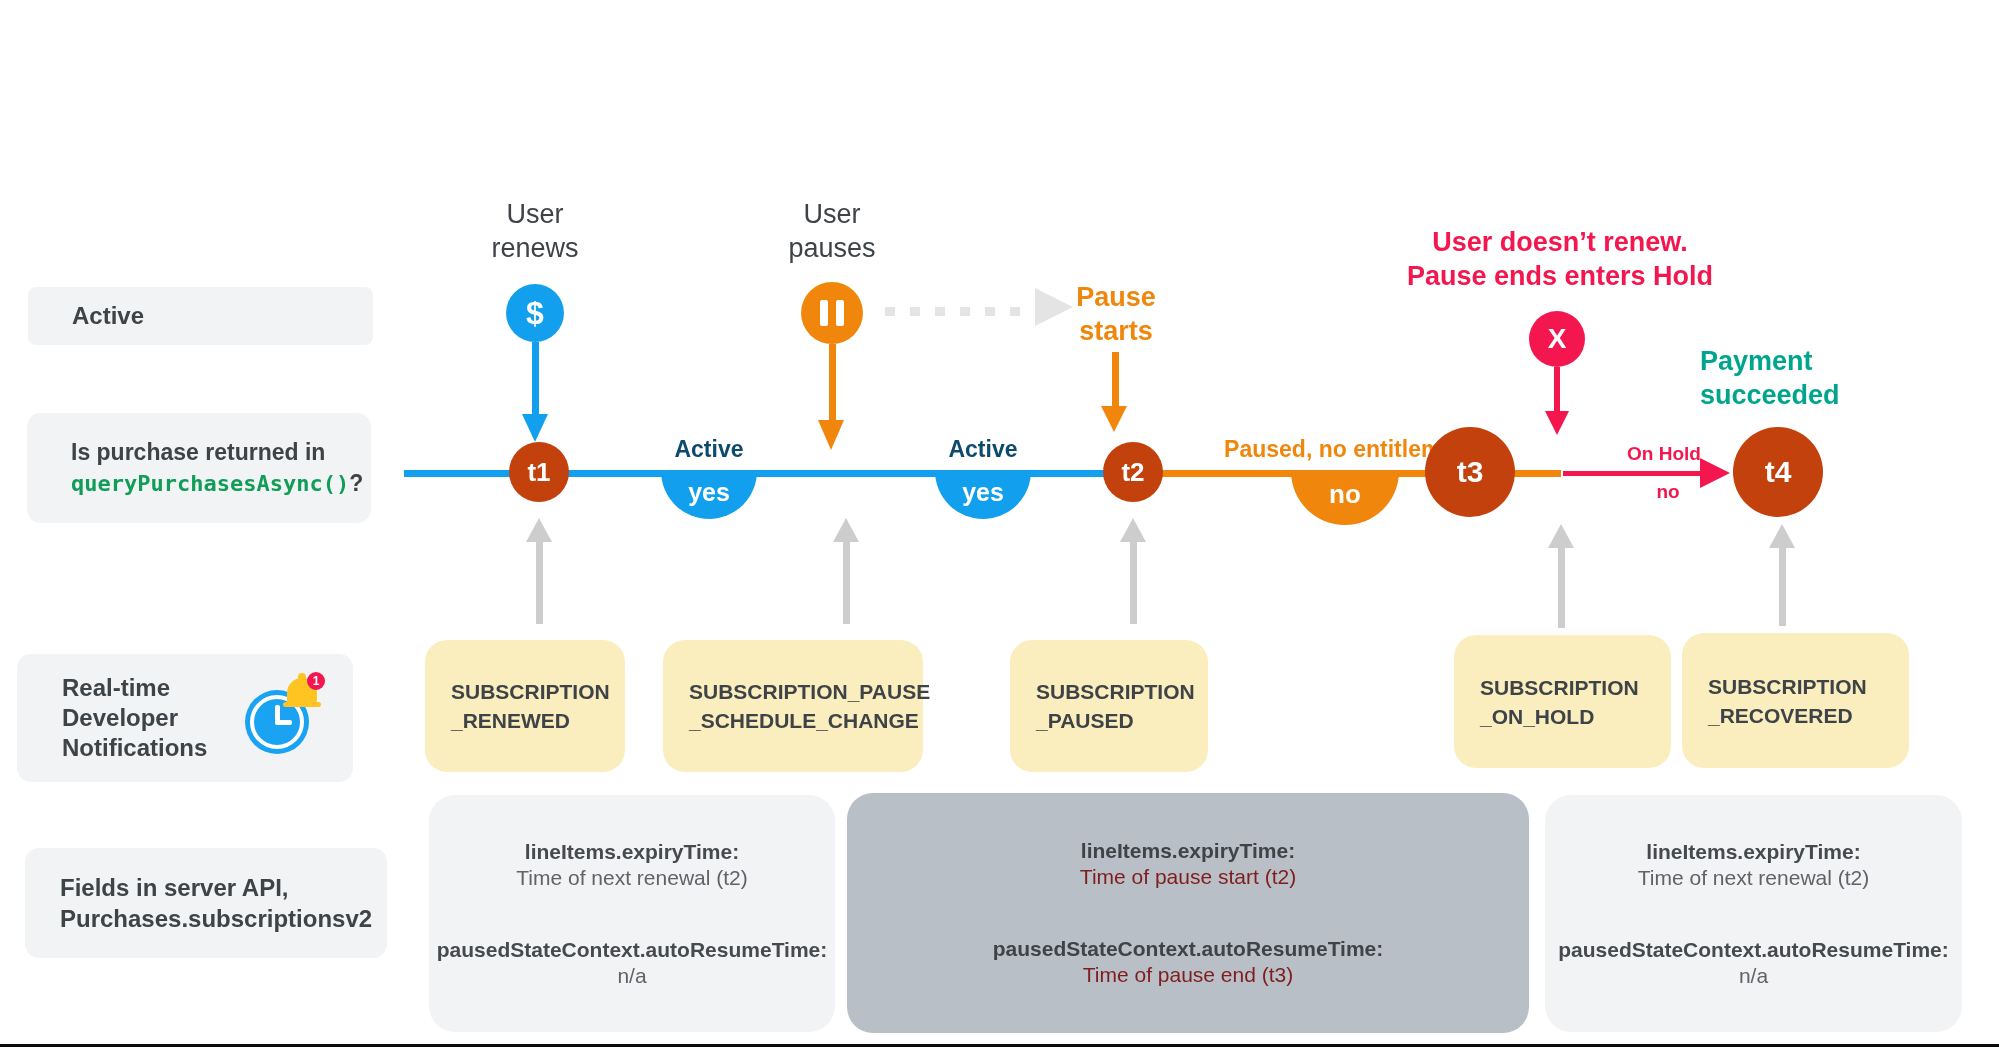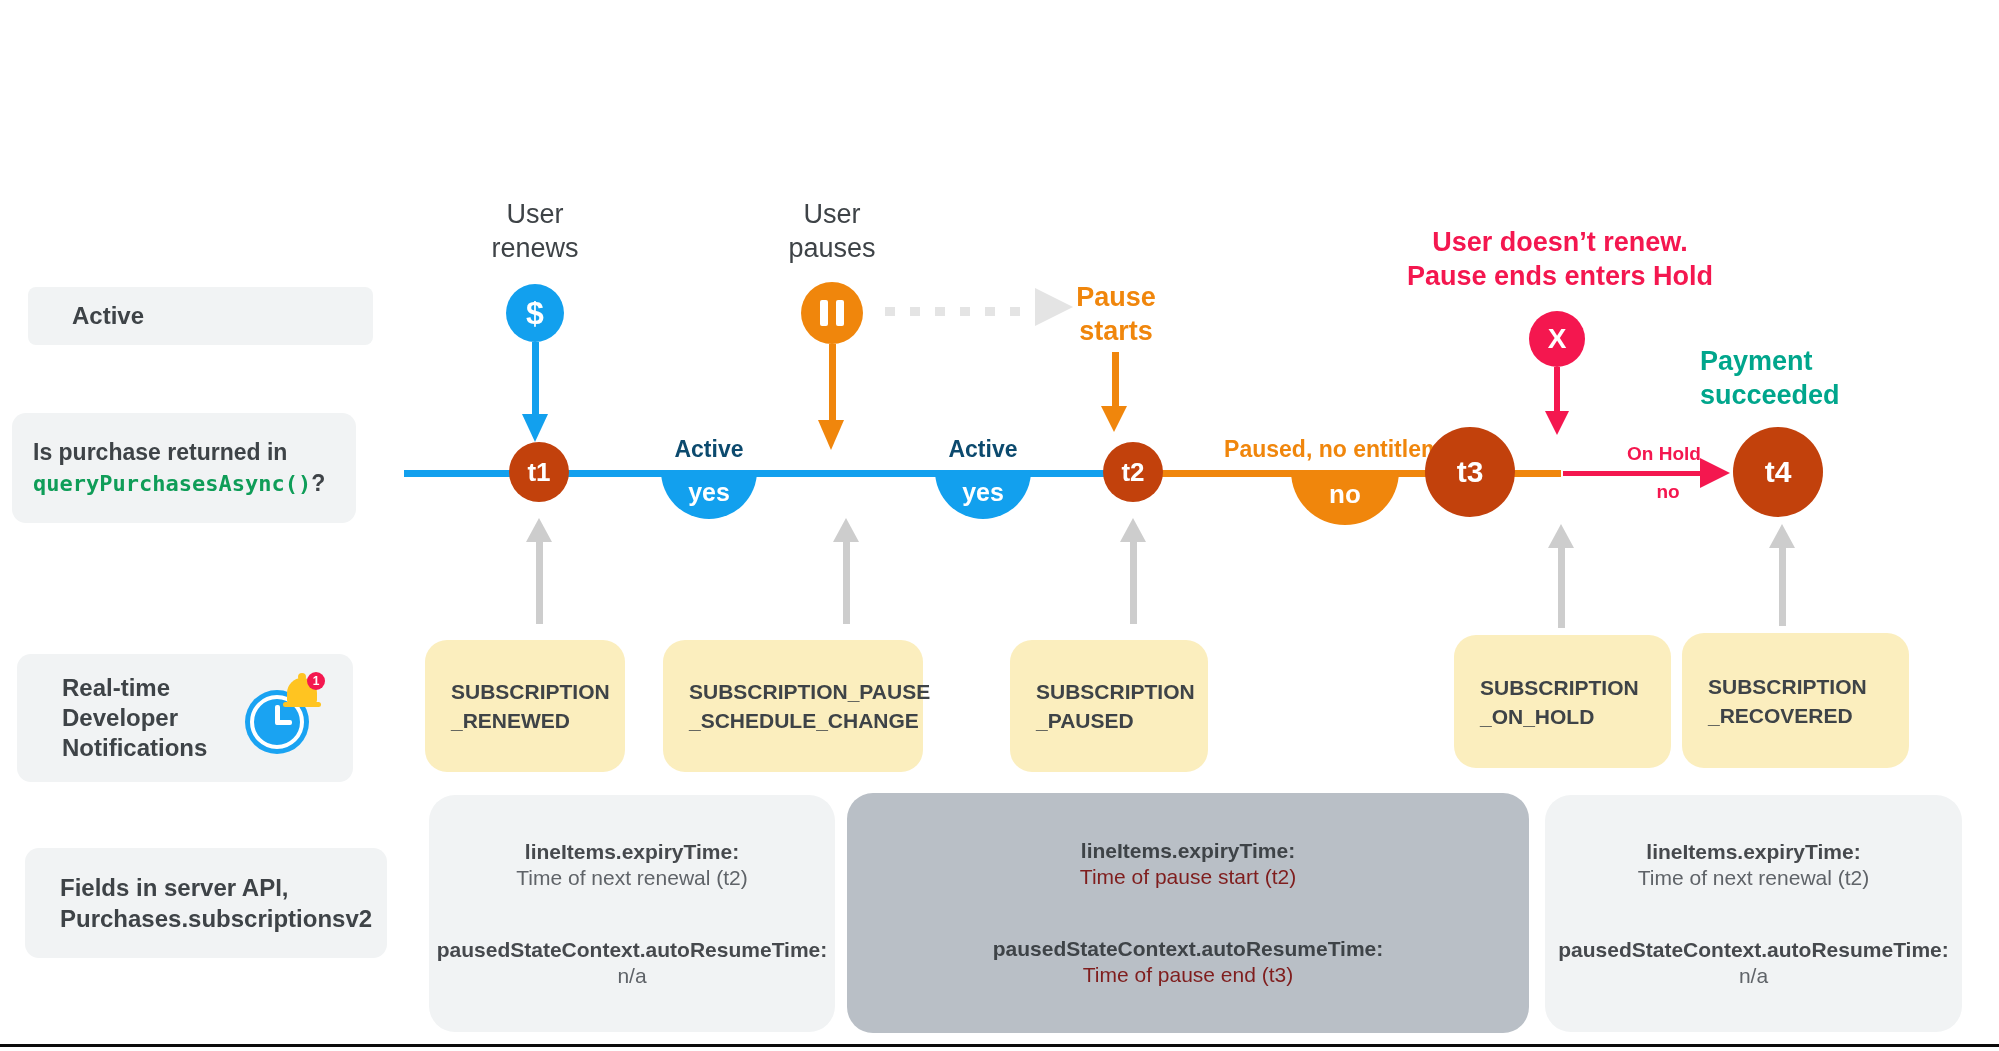--- a/index.html
+++ b/index.html
@@ -4,21 +4,21 @@
 <style>
   html,body{margin:0;padding:0;background:#fff;}
   body{font-family:"Liberation Sans",sans-serif;color:#3e4347;}
   .stage{position:relative;width:1999px;height:1051px;background:#fff;overflow:hidden;}
   .abs{position:absolute;}
   .title{left:30px;top:30px;font-size:58px;font-weight:500;letter-spacing:-1px;color:#3c4043;}
   
   .lbox{background:#f1f3f4;border-radius:14px;}
   .events-box{left:28px;top:287px;width:345px;height:58px;border-radius:8px;display:flex;align-items:center;}
   .events-box span{padding-left:44px;font-size:24px;font-weight:bold;}
-  .query-box{left:12px;top:413px;width:344px;height:110px;display:flex;flex-direction:column;justify-content:center;padding-left:21px;box-sizing:border-box;}
+  .query-box{left:27px;top:413px;width:344px;height:110px;display:flex;flex-direction:column;justify-content:center;padding-left:44px;box-sizing:border-box;}
   .query-box .l1{font-size:23px;font-weight:bold;line-height:31px;}
   .query-box .l2{font-size:23px;line-height:31px;font-weight:bold;}
   .code{font-family:"DejaVu Sans Mono",monospace;color:#0f9d58;font-weight:bold;font-size:22px;}
   .rtdn-box{left:17px;top:654px;width:336px;height:128px;display:flex;align-items:center;}
   .rtdn-text{padding-left:45px;font-size:24px;font-weight:bold;line-height:30px;}
   .fields-box{left:25px;top:848px;width:362px;height:110px;display:flex;flex-direction:column;justify-content:center;padding-left:35px;box-sizing:border-box;}
   .fields-box div{font-size:24px;font-weight:bold;line-height:31px;}
   
   .seg{top:470px;height:7px;}
   .seg-blue{left:404px;width:729px;background:#12a0ee;}

